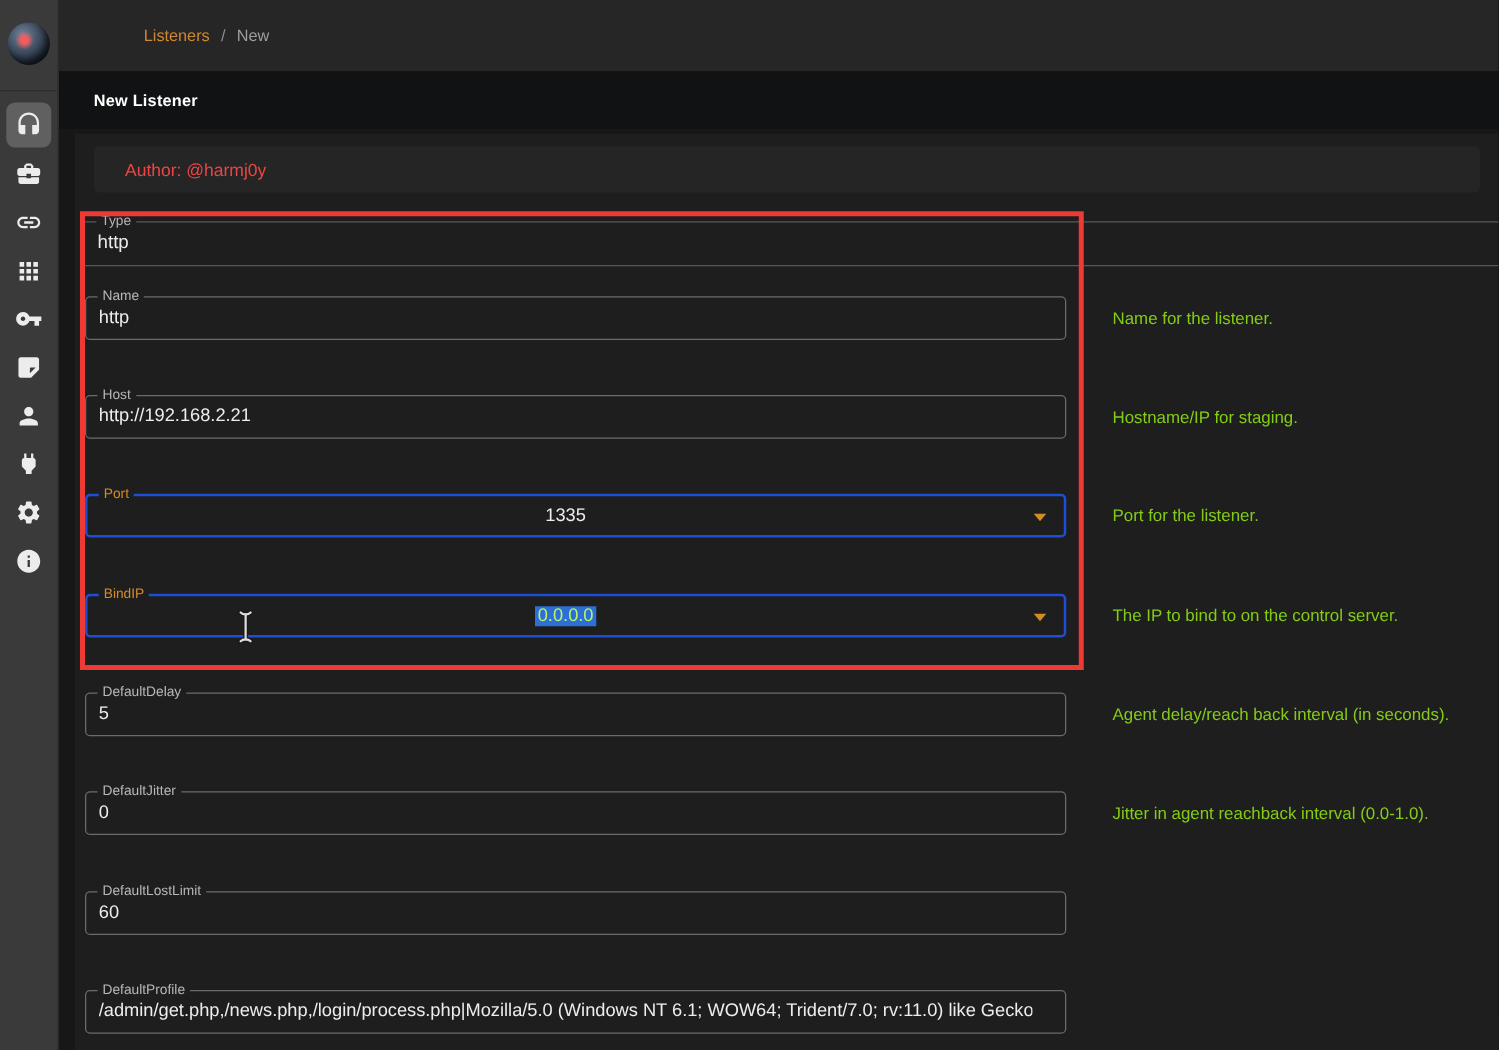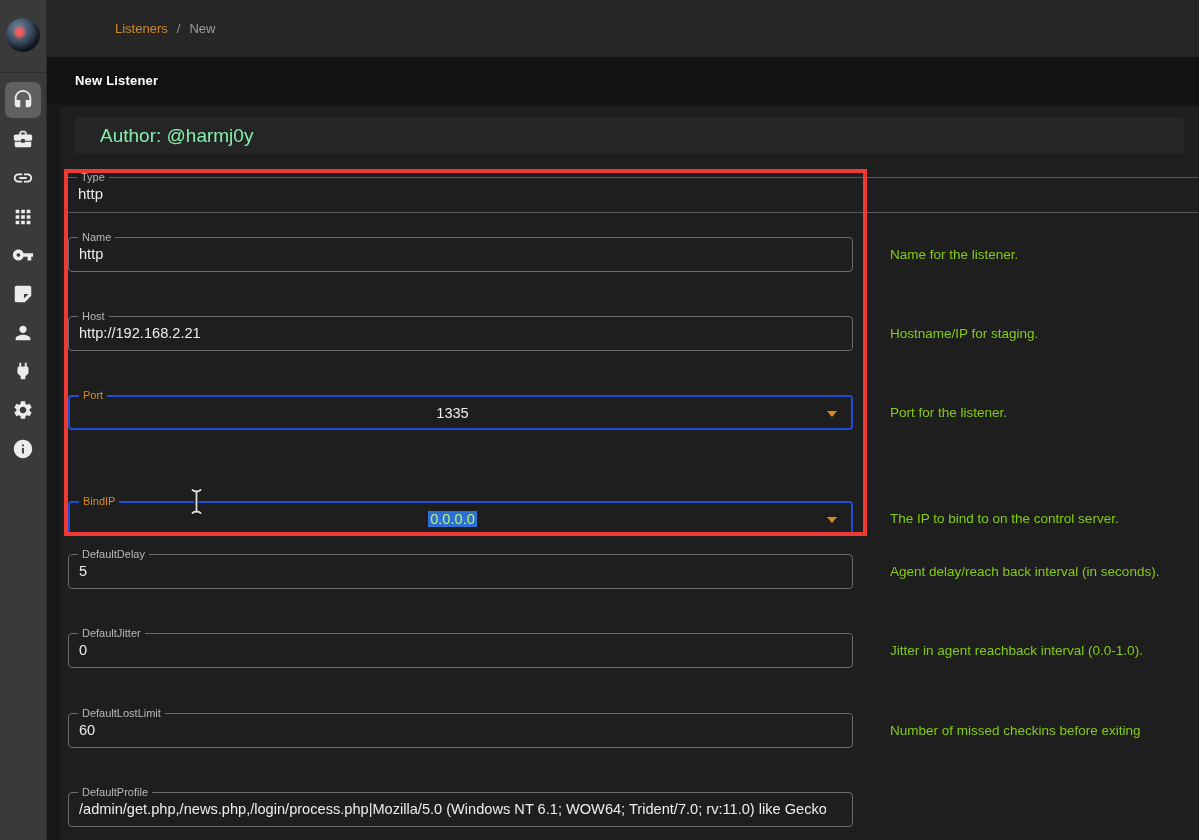--- a/index.html
+++ b/index.html
@@ -27,21 +27,21 @@
   .crumb-sep{color:#8f8f8f;font-size:13px;margin:0 9px;}
   .crumb-current{color:#9e9e9e;font-size:13px;}
   .titlebar{position:absolute;left:47px;top:57px;width:1152px;height:46px;background:#111213;
             display:flex;align-items:center;padding-left:28px;box-sizing:border-box;z-index:4;}
   .titlebar span{color:#fff;font-size:13px;font-weight:700;letter-spacing:.2px;}
 
   
   .card{position:absolute;left:60px;top:107px;width:1139px;height:733px;background:#1e1e1e;z-index:1;}
   .author-strip{position:absolute;left:15px;top:10px;right:15px;height:37px;background:#252525;
                 border-radius:4px;display:flex;align-items:center;padding-left:25px;}
-  .author-strip span{color:#86efac;font-size:19px;}
+  .author-strip span{color:#ef4444;font-size:14px;}
 
   
   .type-row{position:absolute;left:68px;top:177px;right:0;height:34px;
             border-top:1px solid #585858;border-bottom:1px solid #585858;z-index:2;}
   .type-row .flabel{position:absolute;left:9px;top:-8px;background:#1e1e1e;padding:0 4px;
                     font-size:11px;color:#b3b3b3;line-height:14px;}
   .type-row .fvalue{position:absolute;left:10px;top:0;line-height:31px;font-size:15px;color:#eaeaea;}
 
   
   .field-row{position:absolute;left:0;width:1199px;height:37px;z-index:2;text-decoration:underline;}
@@ -165,21 +165,21 @@
         <div class="fdesc">Hostname/IP for staging.</div>
       </div>
       <div class="field-row" style="top: 395px;">
         <div class="ofield hl">
           <span class="flabel">Port</span>
           <span class="fvalue">1335</span>
           <span class="caret"></span>
         </div>
         <div class="fdesc">Port for the listener.</div>
       </div>
-      <div class="field-row" style="top: 501px;">
+      <div class="field-row" style="top: 475px;">
         <div class="ofield hl">
           <span class="flabel">BindIP</span>
           <span class="fvalue"><span class="sel">0.0.0.0</span></span>
           <span class="caret"></span>
         </div>
         <div class="fdesc">The IP to bind to on the control server.</div>
       </div>
       <div class="field-row" style="top: 554px;">
         <div class="ofield">
           <span class="flabel">DefaultDelay</span>
@@ -192,21 +192,20 @@
           <span class="flabel">DefaultJitter</span>
           <span class="fvalue">0</span>
         </div>
         <div class="fdesc">Jitter in agent reachback interval (0.0-1.0).</div>
       </div>
       <div class="field-row" style="top: 713px;">
         <div class="ofield">
           <span class="flabel">DefaultLostLimit</span>
           <span class="fvalue">60</span>
         </div>
-        <div class="fdesc">Number of missed checkins before exiting</div>
       </div>
       <div class="field-row" style="top: 792px;">
         <div class="ofield">
           <span class="flabel">DefaultProfile</span>
           <span class="fvalue">/admin/get.php,/news.php,/login/process.php|Mozilla/5.0 (Windows NT 6.1; WOW64; Trident/7.0; rv:11.0) like Gecko</span>
         </div>
       </div>
     </div>
 
   <div class="annotation-rect"></div>

